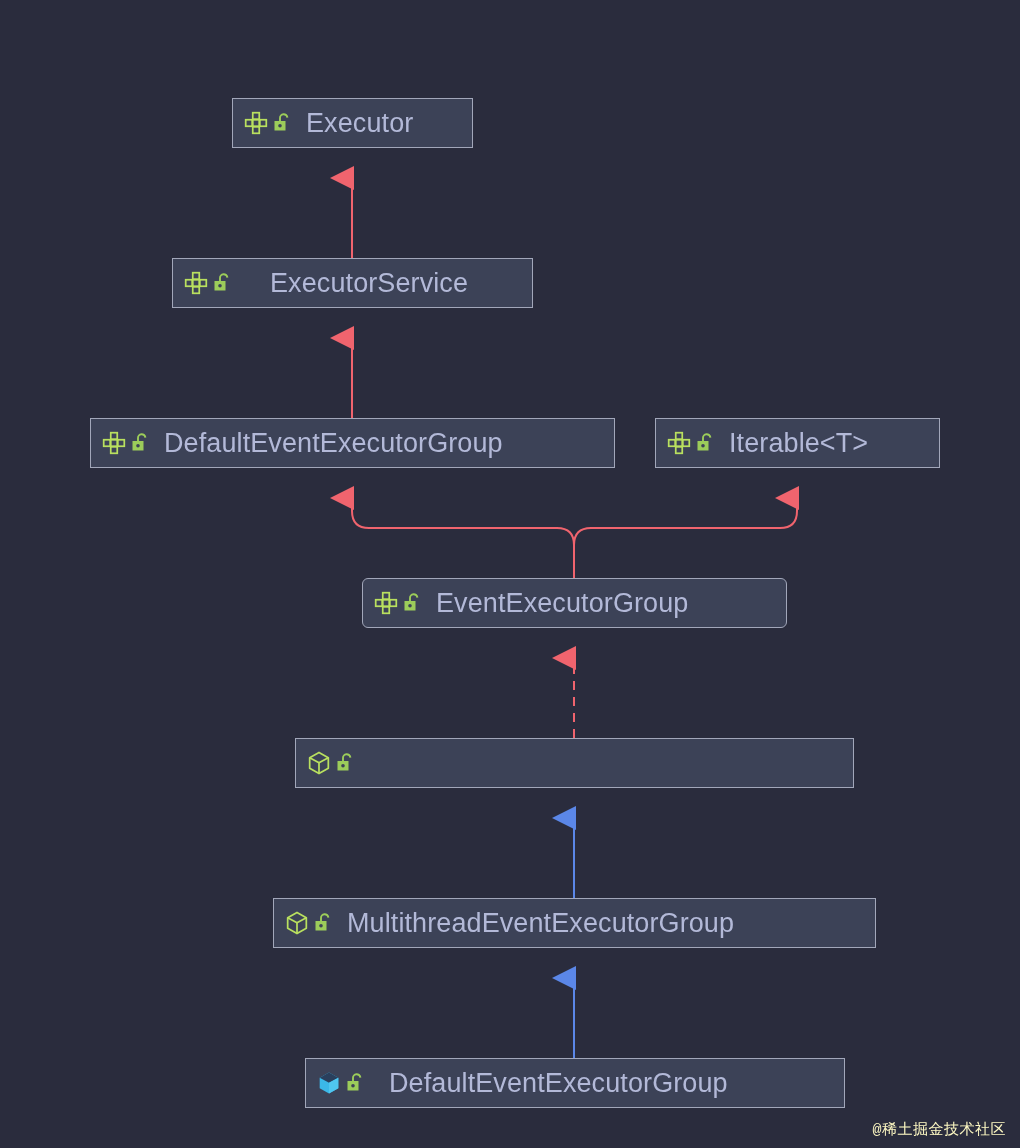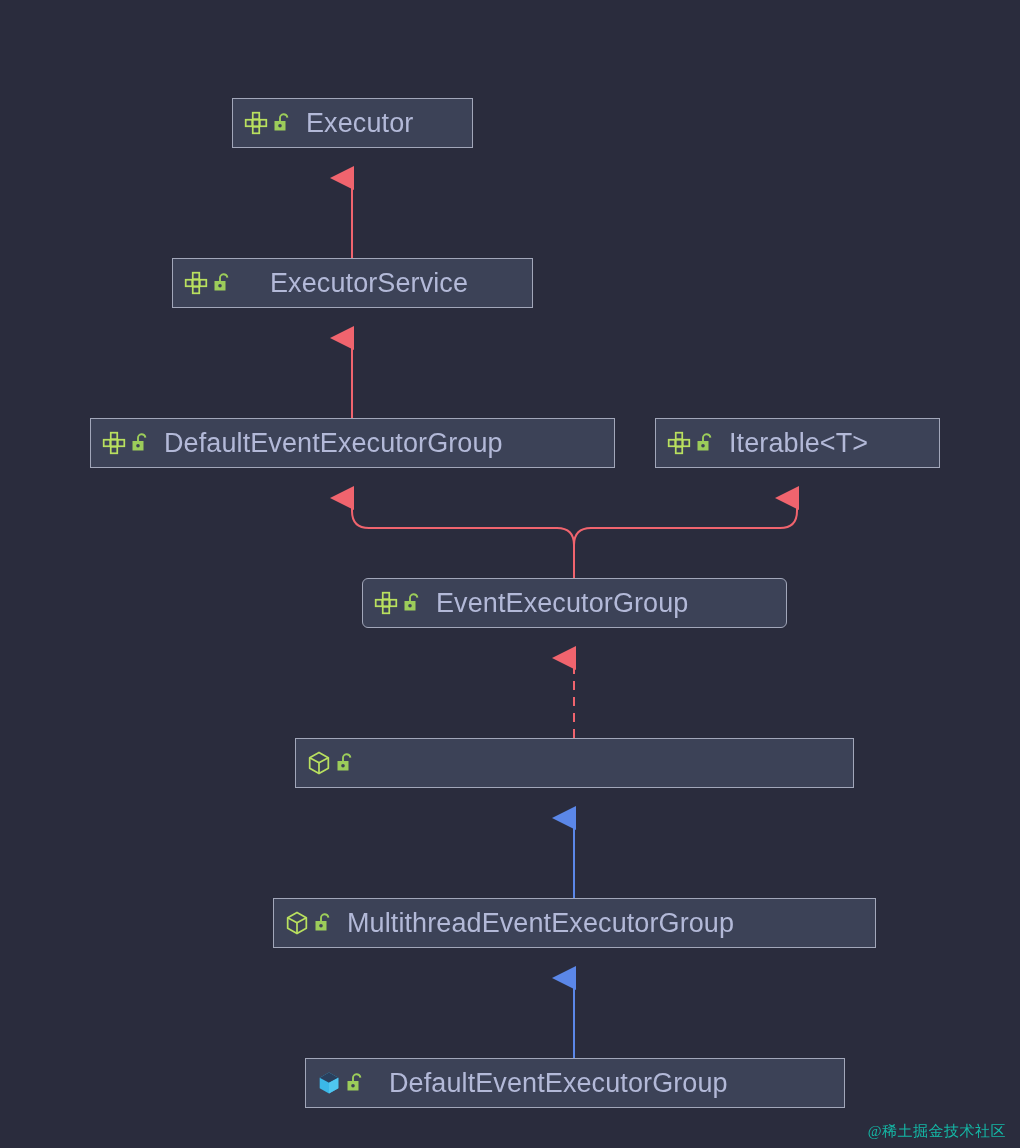--- a/index.html
+++ b/index.html
@@ -58,24 +58,24 @@
     font-size: 27px;
     line-height: 30px;
     letter-spacing: 0.1px;
     margin-left: 14px;
     flex: 0 0 auto;
   }
   .watermark {
     position: absolute;
     right: 14px;
     bottom: 8px;
-    color: #14b8a6;
+    color: #fef9c3;
     font-size: 15px;
     line-height: 18px;
-    font-family: Liberation Serif, serif;
+    font-family: Liberation Mono, monospace;
     letter-spacing: 0.5px;
     user-select: none;
   }
 </style>
 </head>
 <body>
 
 <div id="canvas">
 
   <svg id="edge-layer" viewBox="0 0 1020 1148" width="1020" height="1148">

